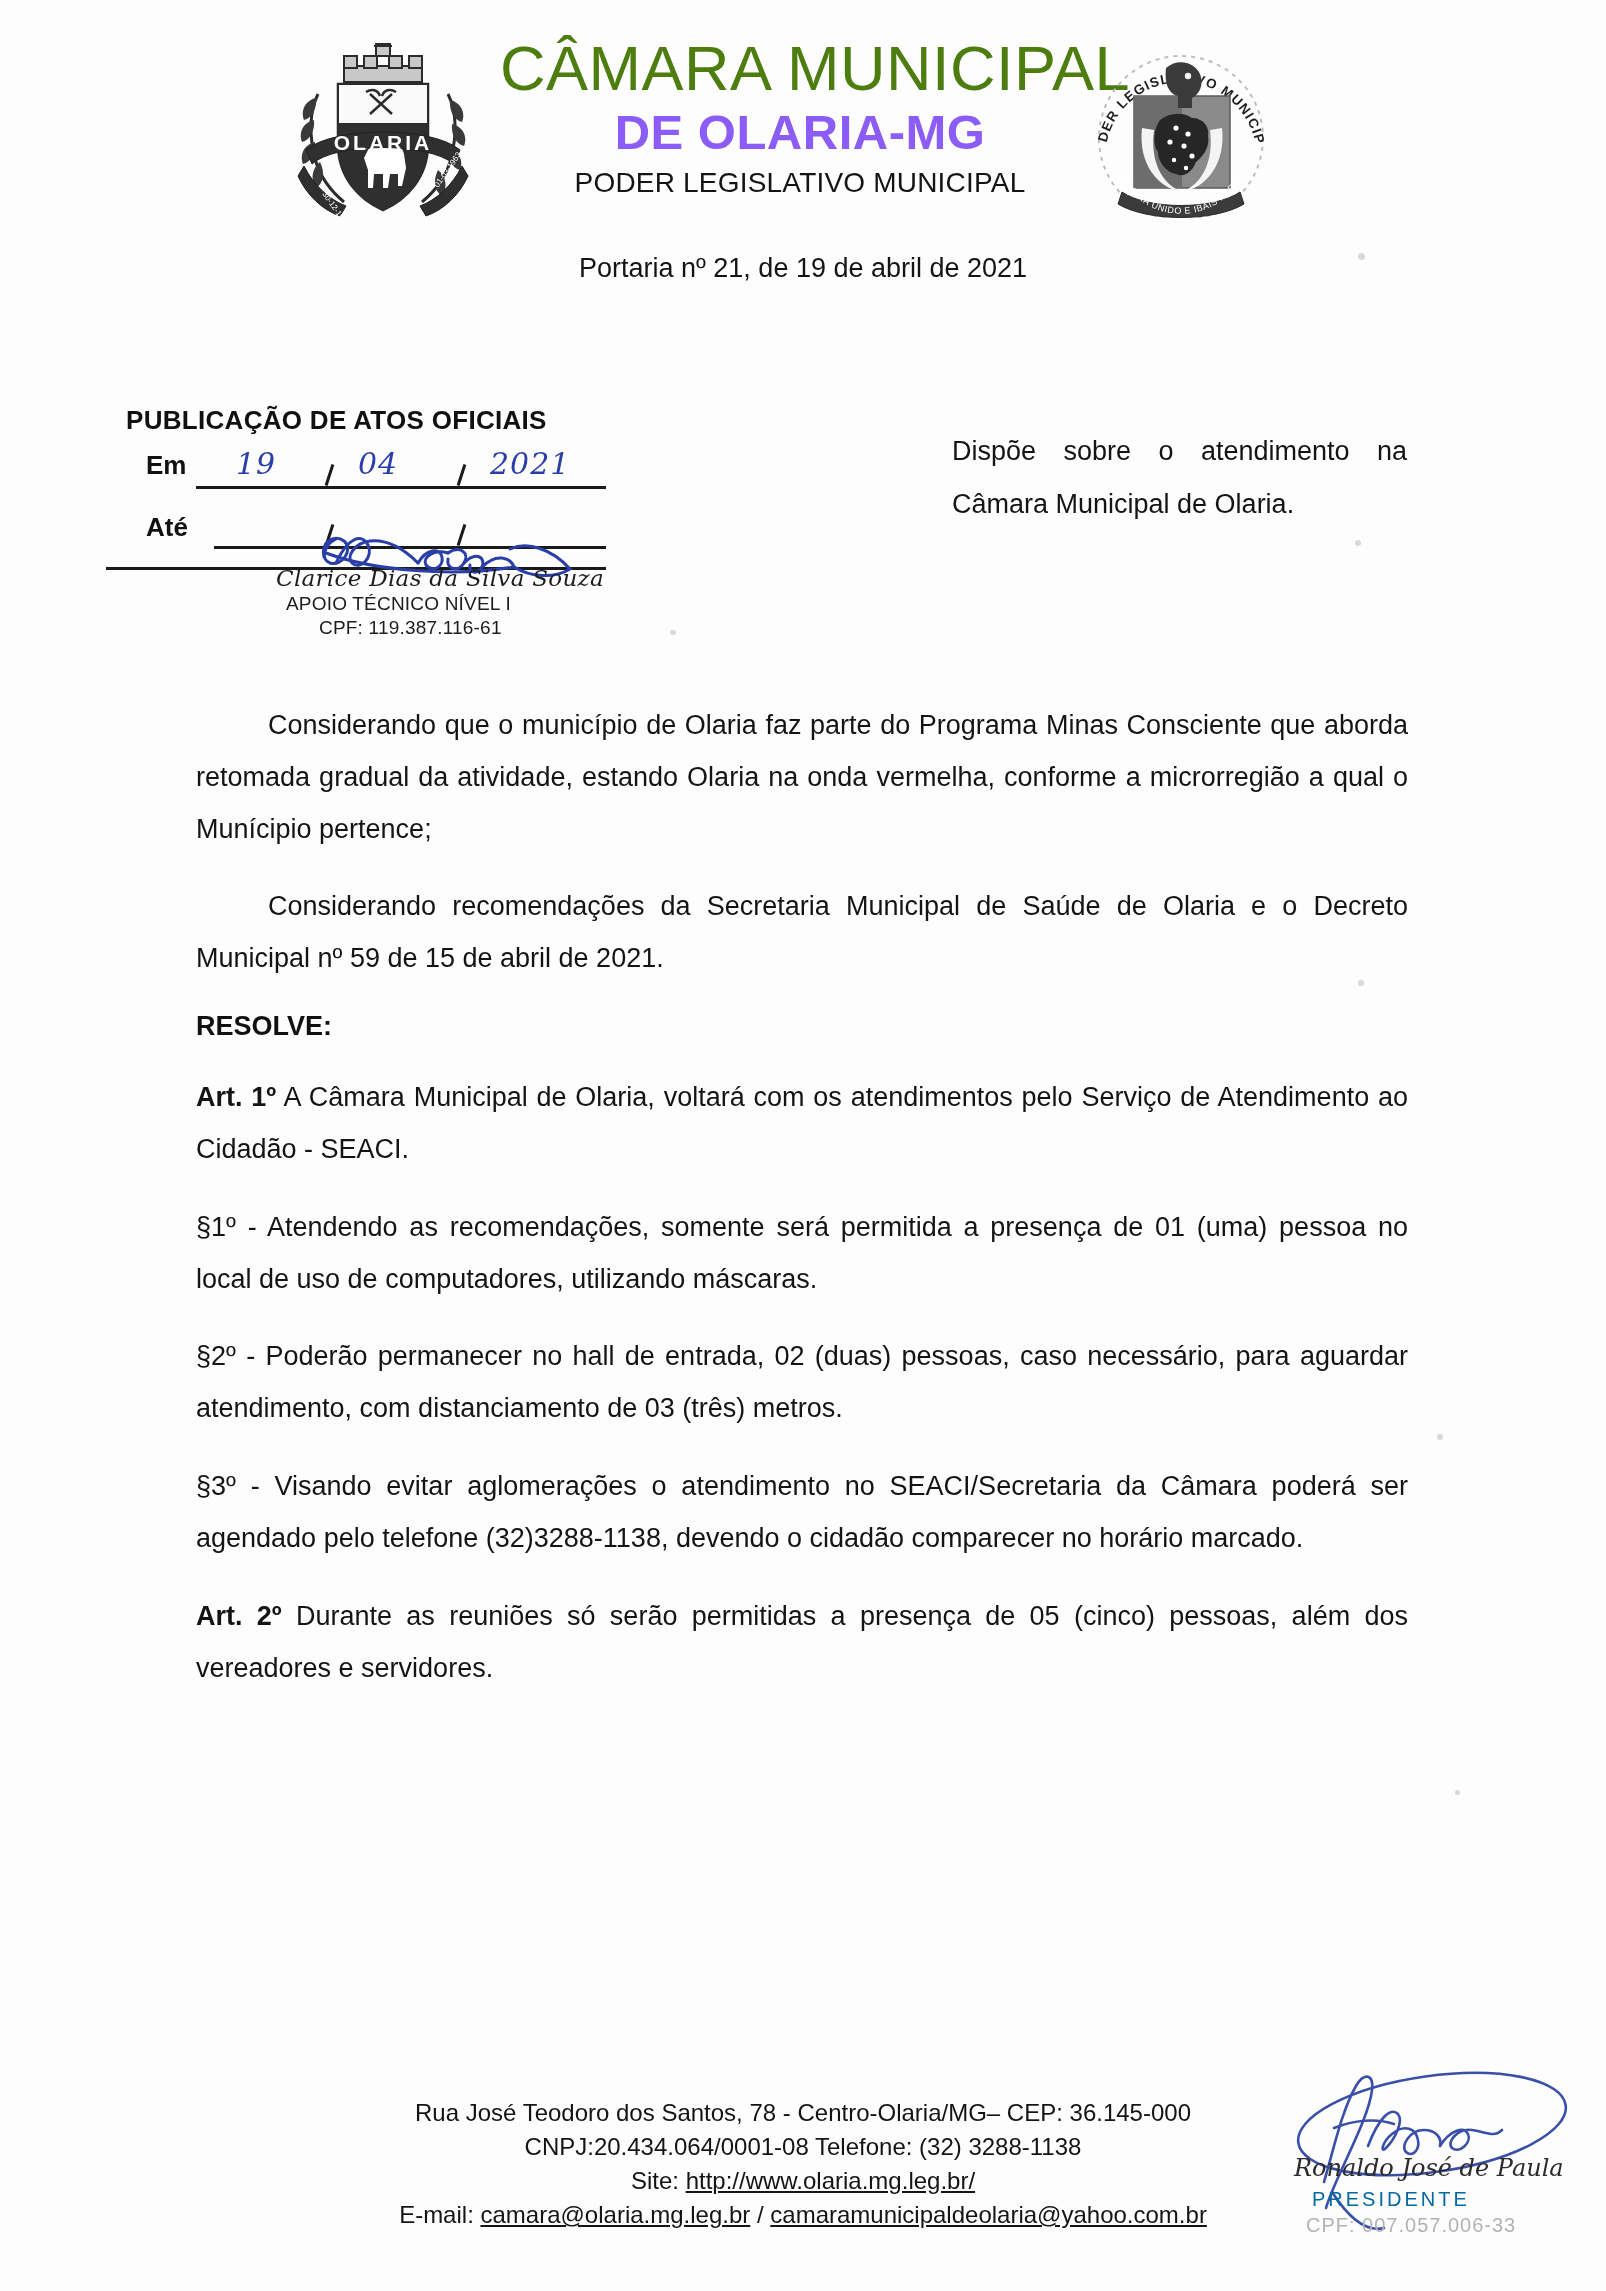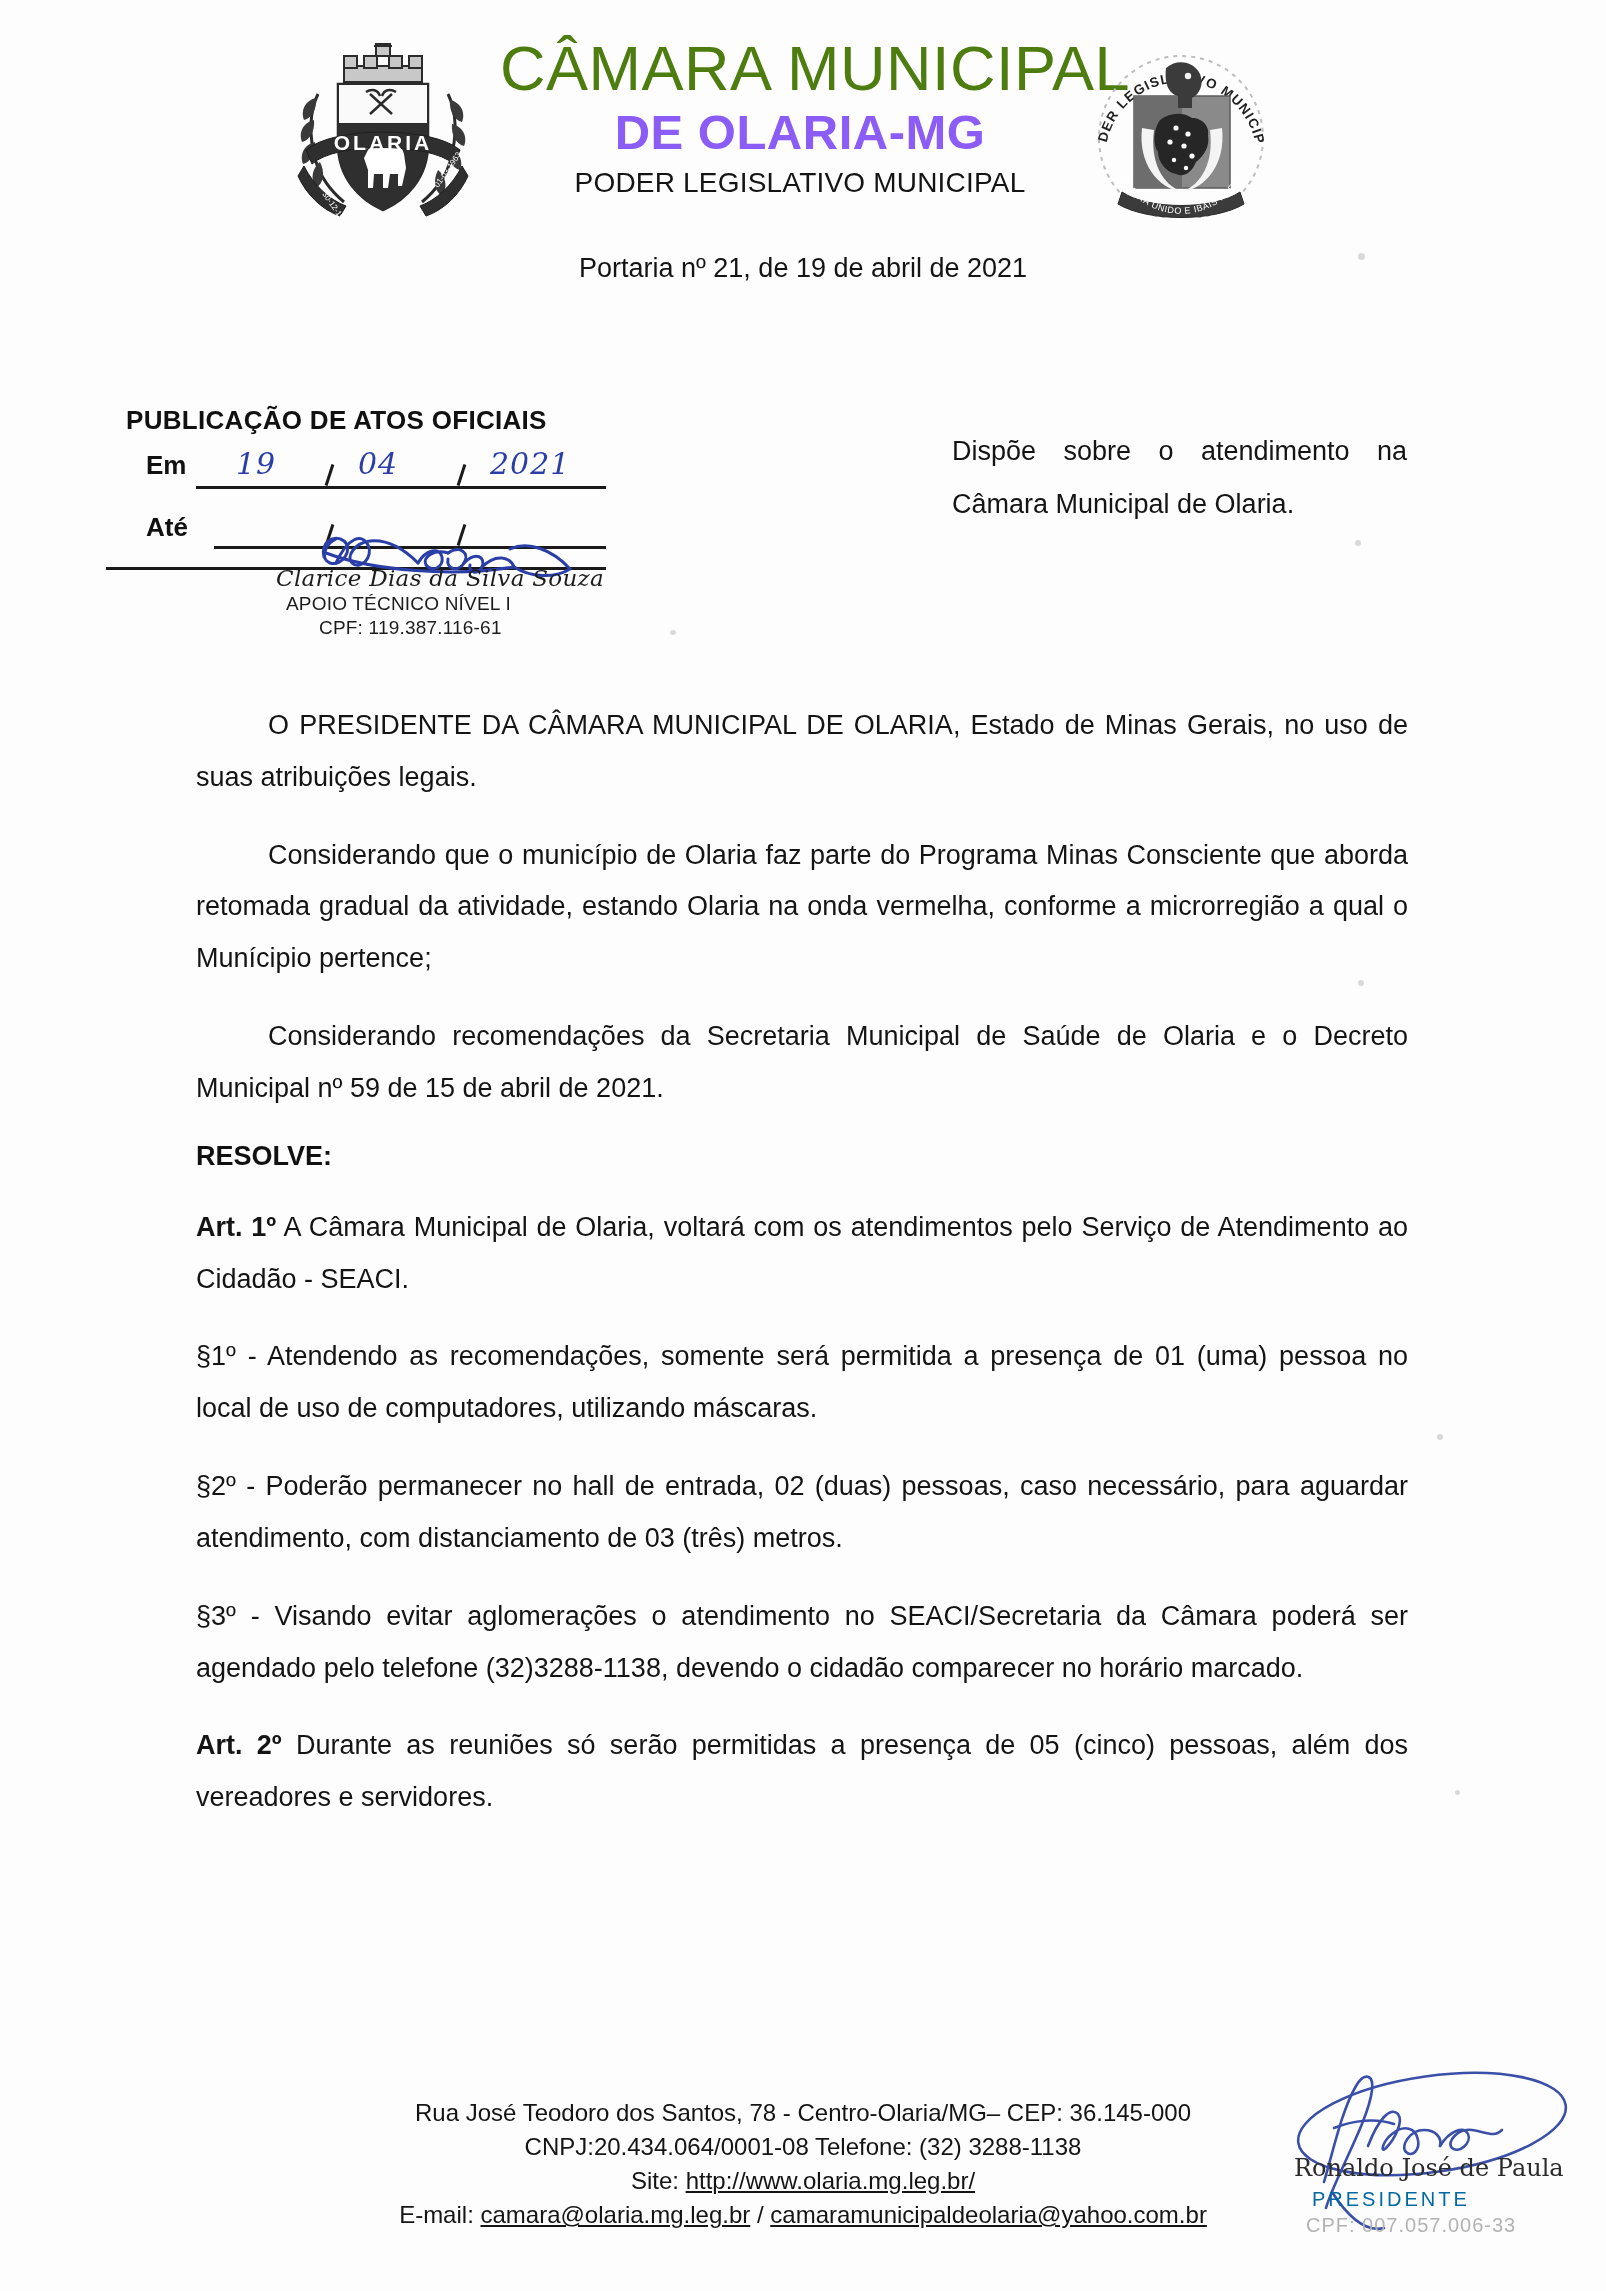--- a/index.html
+++ b/index.html
@@ -220,20 +220,21 @@
     left: 1272px;
     top: 2042px;
     width: 330px;
     height: 200px;
   }
   .pres-name {
     position: absolute;
     left: 22px;
     top: 112px;
     font-family: "DejaVu Serif", serif;
+    font-style: italic;
     font-size: 24px;
     color: #2b2b2b;
     white-space: nowrap;
   }
   .pres-role {
     position: absolute;
     left: 40px;
     top: 146px;
     font-size: 20px;
     letter-spacing: 3px;
@@ -422,21 +423,20 @@
 
     <div class="pub-sig-name">Clarice Dias da Silva Souza</div>
     <div class="pub-sig-role">APOIO TÉCNICO NÍVEL I</div>
     <div class="pub-sig-cpf">CPF: 119.387.116-61</div>
   </div>
 
   <div class="ementa">Dispõe sobre o atendimento na Câmara Municipal de Olaria.</div>
 
   <div class="body-block">
 
-    <p class="para indent">O PRESIDENTE DA CÂMARA MUNICIPAL DE OLARIA, Estado de Minas Gerais, no uso de suas atribuições legais.</p>
 
     <p class="para indent">Considerando que o município de Olaria faz parte do Programa Minas Consciente que aborda retomada gradual da atividade, estando Olaria na onda vermelha, conforme a microrregião a qual o Munícipio pertence;</p>
 
     <p class="para indent">Considerando recomendações da Secretaria Municipal de Saúde de Olaria e o Decreto Municipal nº 59 de 15 de abril de 2021.</p>
 
     <div class="resolve">RESOLVE:</div>
 
     <p class="para"><b>Art. 1º</b><span> A Câmara Municipal de Olaria, voltará com os atendimentos pelo Serviço de Atendimento ao Cidadão - SEACI.</span></p>
 
     <p class="para">§1º - Atendendo as recomendações, somente será permitida a presença de 01 (uma) pessoa no local de uso de computadores, utilizando máscaras.</p>

